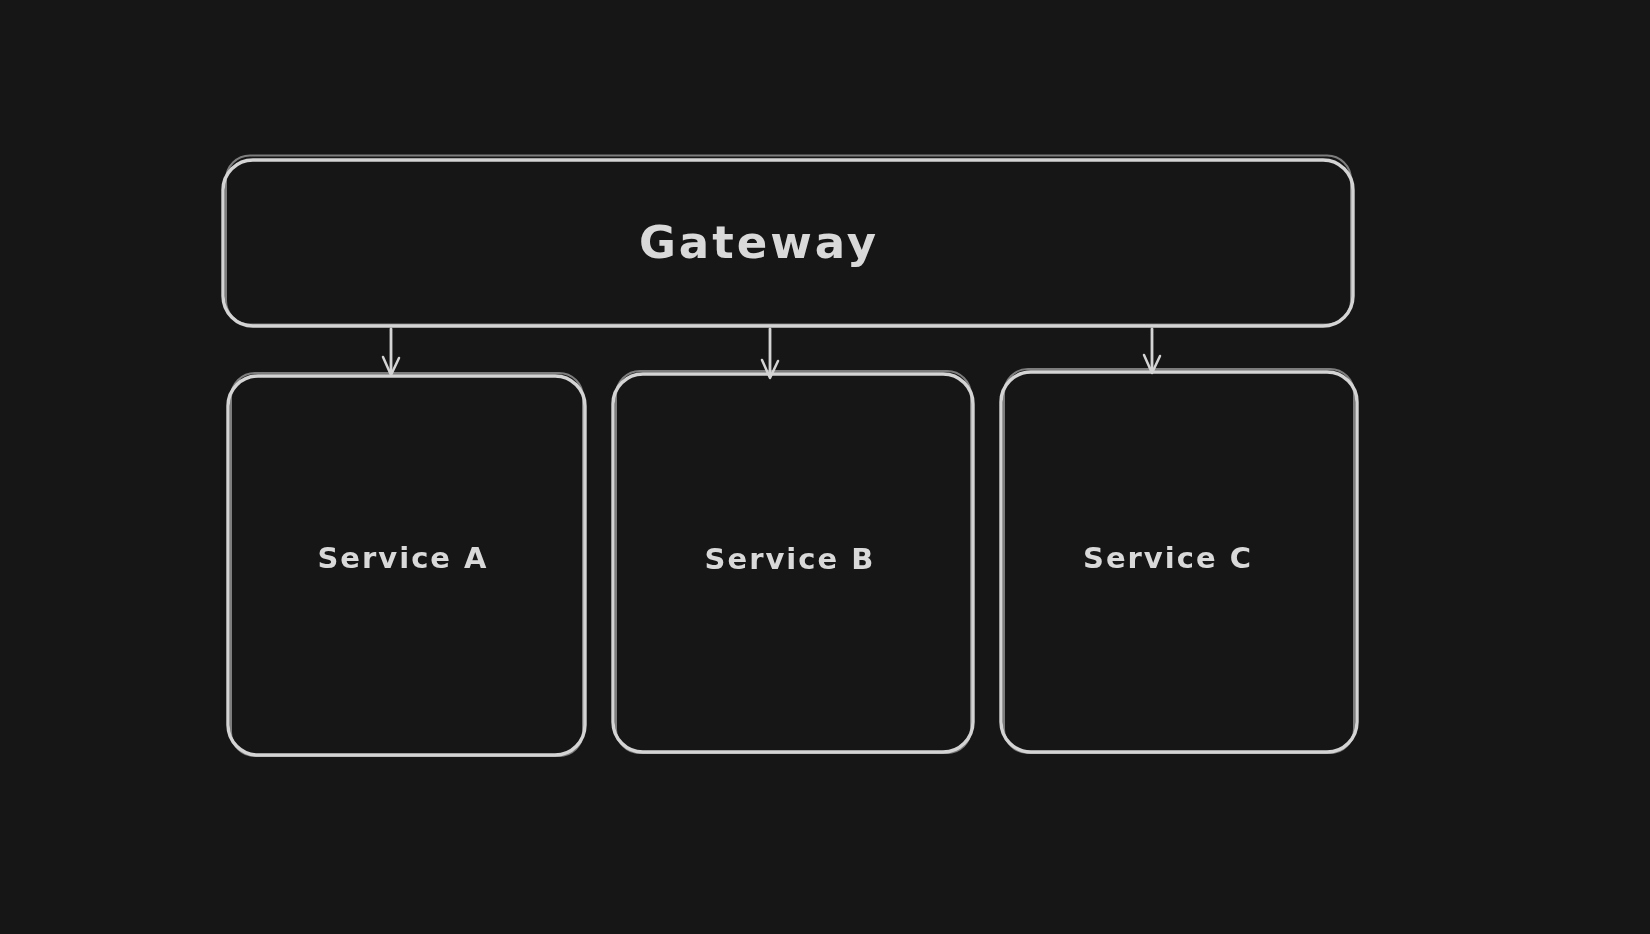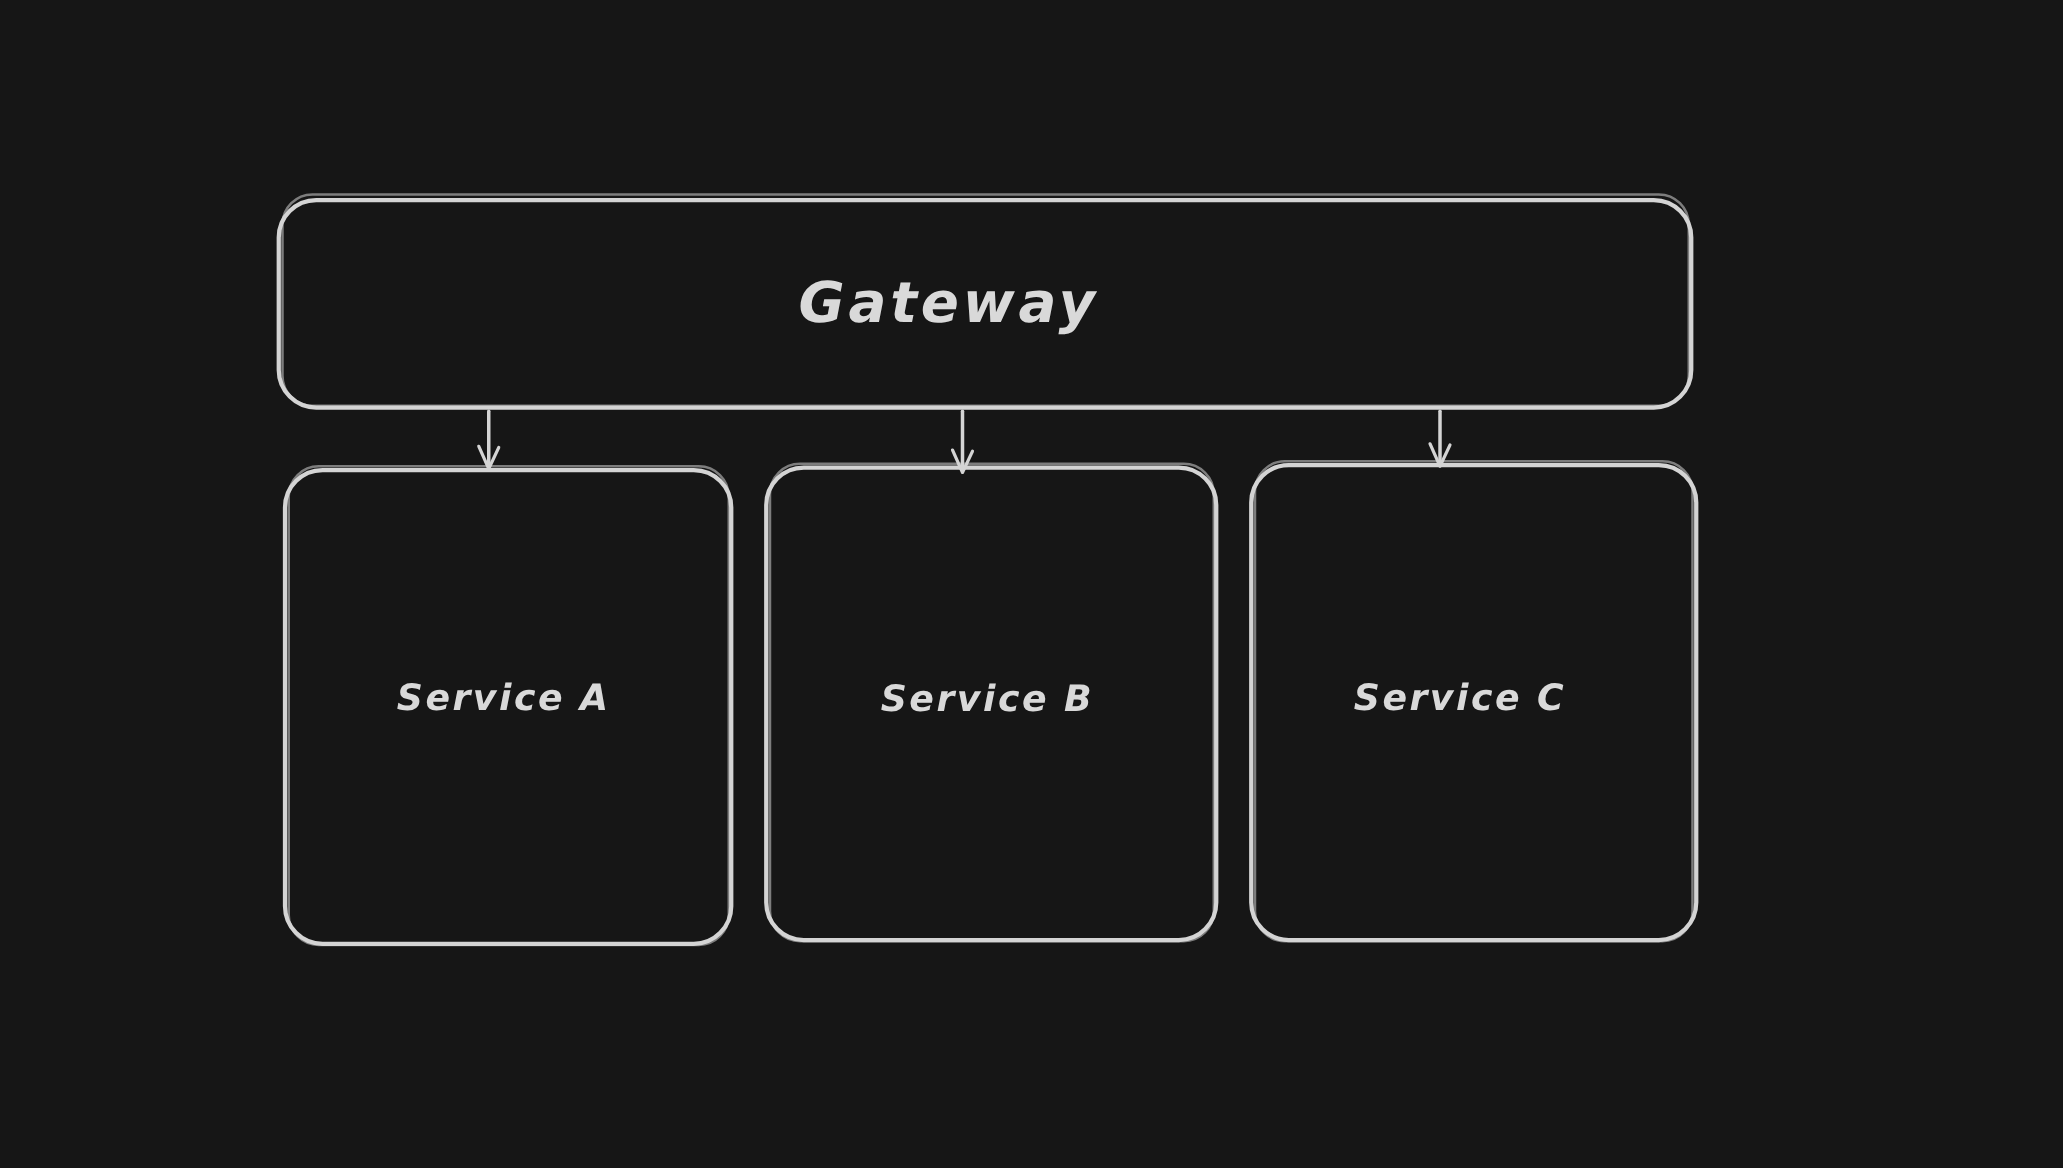--- a/index.html
+++ b/index.html
@@ -7,21 +7,20 @@
     padding: 0;
     width: 1650px;
     height: 934px;
     overflow: hidden;
     background: #111111;
   }
   .stage {
     position: relative;
     width: 1423px;
     height: 934px;
-    font-style: italic;
   }
   svg { display: block; }
   .shape {
     fill: none;
     stroke-width: 3.4;
     stroke-linejoin: round;
     stroke-linecap: round;
   }
   .echo {
     fill: none;

